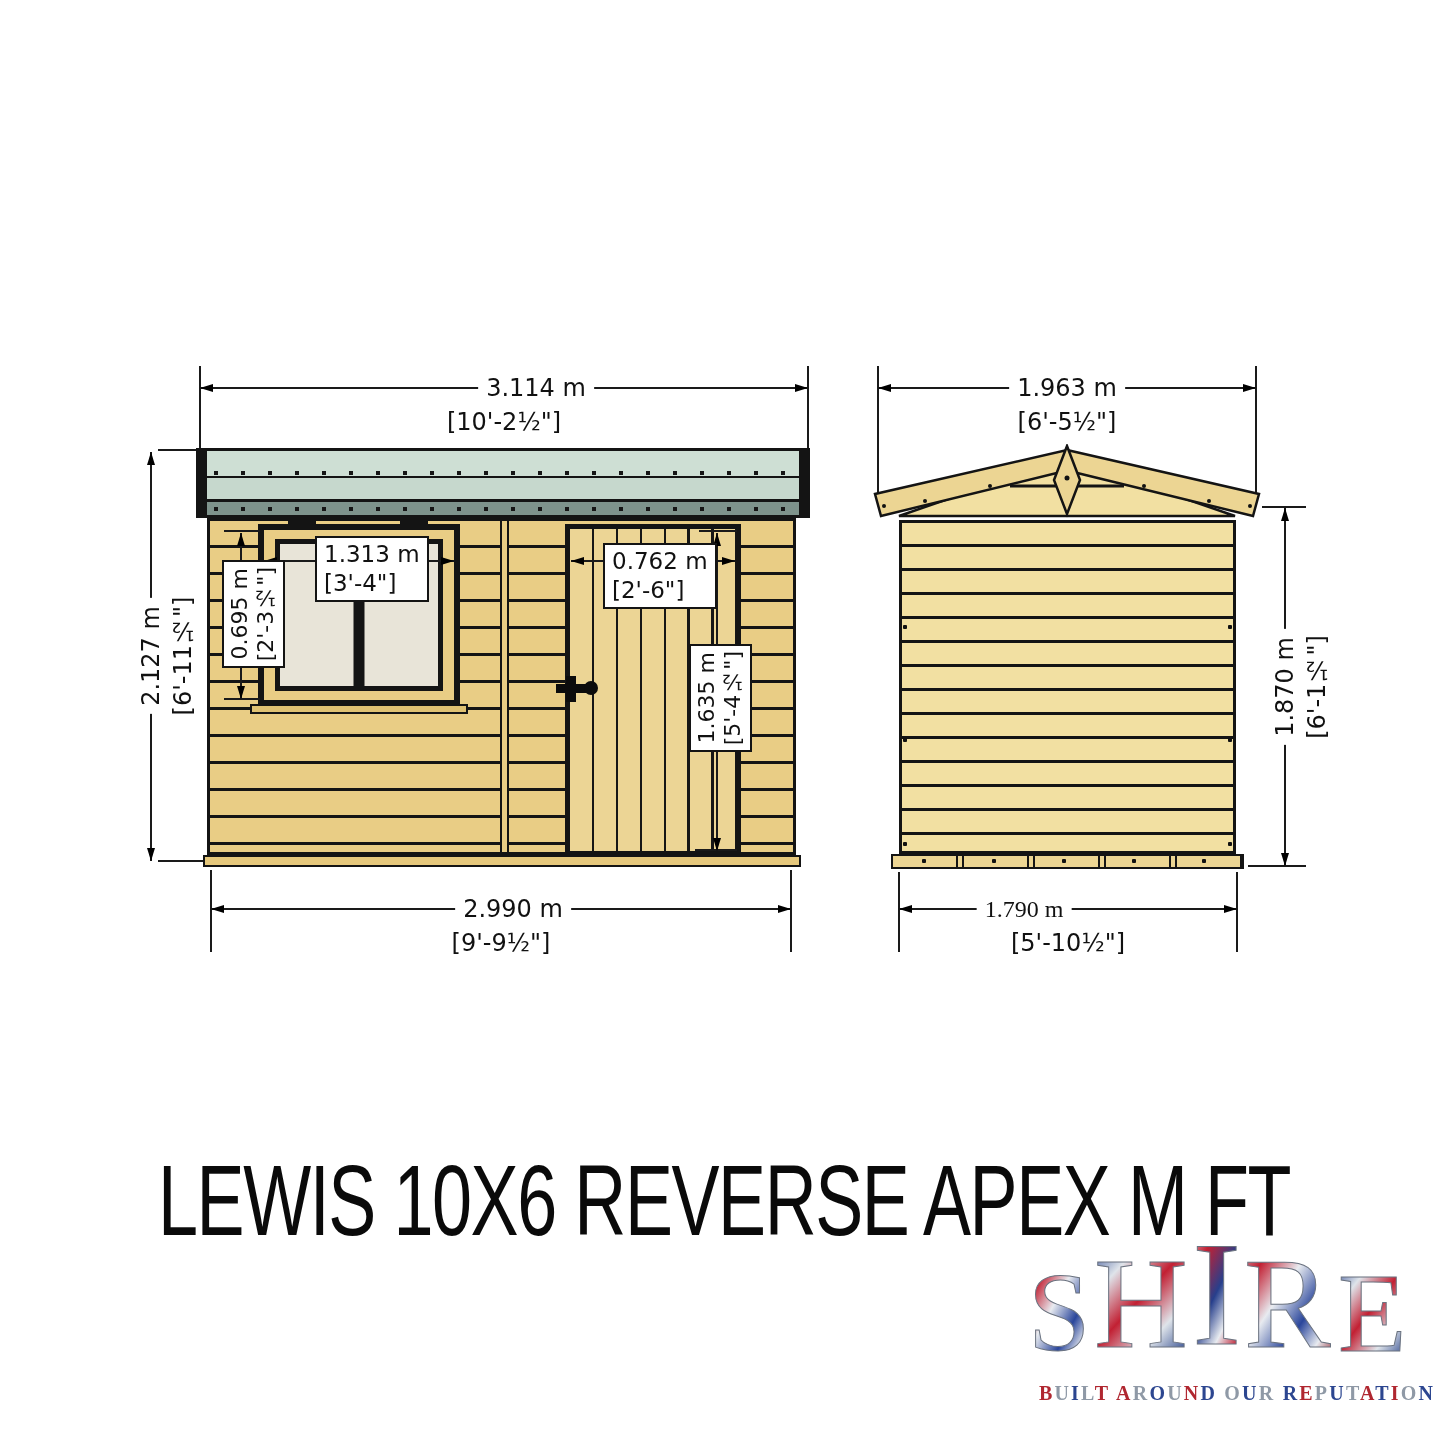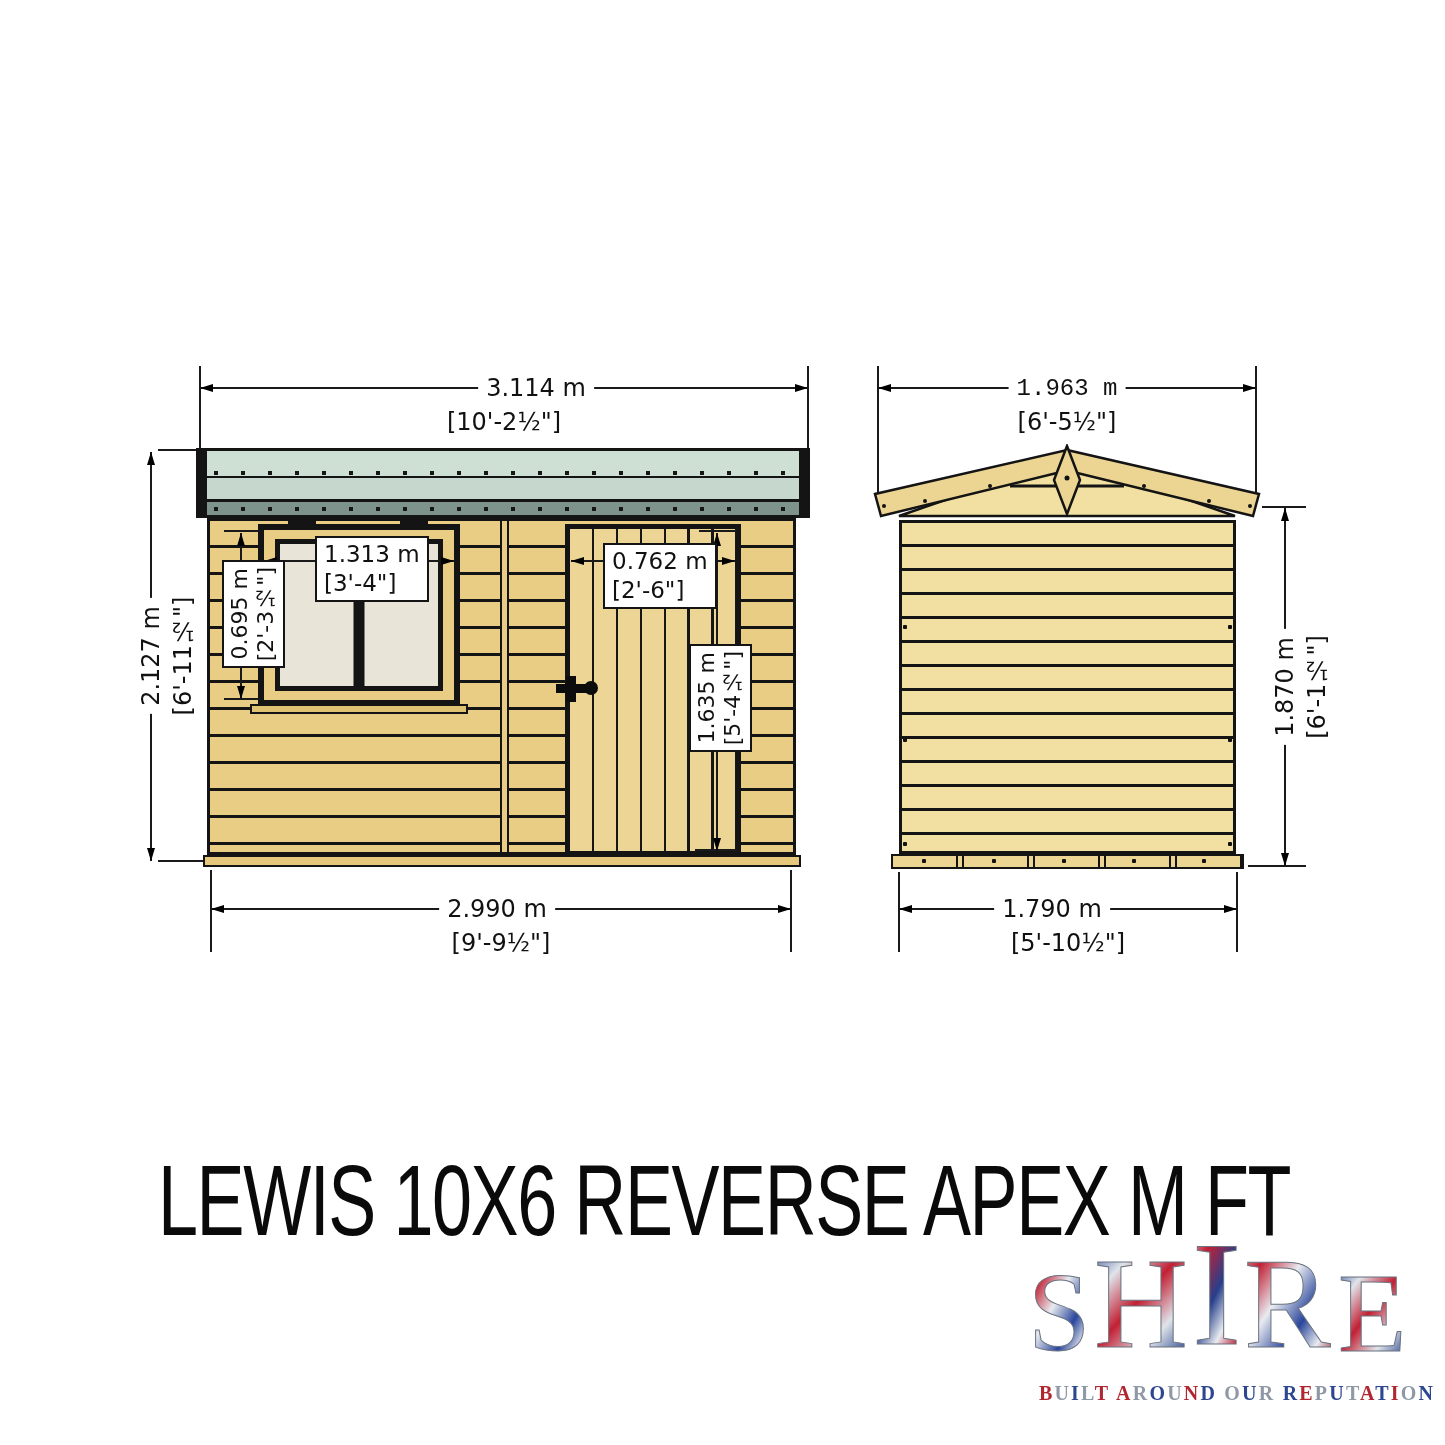--- a/index.html
+++ b/index.html
@@ -139,32 +139,32 @@
       <span class="vt">[5'-4½"]</span>
     </div>
 
     <div class="abs" style="left:203px;top:855px;width:598px;height:12px;background:#e6c87c;box-sizing:border-box;border:2px solid var(--outline);z-index:2;"></div>
 
     <div class="lv" style="left:210px;top:870px;height:82px;"></div>
     <div class="lv" style="left:790px;top:870px;height:82px;"></div>
     <div class="lh" style="left:211px;top:908px;width:580px;"></div>
     <span class="ar l" style="left:211px;top:905px;"></span>
     <span class="ar r" style="left:778px;top:905px;"></span>
-    <div class="htext online" style="left:497px;top:909px;">2.990 m</div>
+    <div class="htext online" style="left:513px;top:909px;">2.990 m</div>
     <div class="htext" style="left:501px;top:943px;">[9'-9½"]</div>
   </section>
 
   <section>
 
     <div class="lv" style="left:877px;top:366px;height:130px;"></div>
     <div class="lv" style="left:1255px;top:366px;height:134px;"></div>
     <div class="lh" style="left:878px;top:387px;width:378px;"></div>
     <span class="ar l" style="left:878px;top:384px;"></span>
     <span class="ar r" style="left:1243px;top:384px;"></span>
-    <div class="htext online" style="left:1067px;top:388px;font-family:Liberation Mono, monospace;">1.963 m</div>
+    <div class="htext online" style="left:1067px;top:388px;">1.963 m</div>
     <div class="htext" style="left:1067px;top:422px;">[6'-5½"]</div>
 
     <svg class="abs" style="left:870px;top:444px;z-index:2;" width="400" height="84" viewBox="0 0 400 84">
       <polygon points="197,14 29,72 365,72" fill="var(--timber-light)" stroke="var(--outline)" stroke-width="2.5"></polygon>
       <line x1="140" y1="42" x2="254" y2="42" stroke="var(--outline)" stroke-width="3"></line>
       <polygon points="197,6 199,26 11,72 5,50" fill="#ecd593" stroke="var(--outline)" stroke-width="2.5"></polygon>
       <polygon points="197,6 389,50 383,72 195,26" fill="#ecd593" stroke="var(--outline)" stroke-width="2.5"></polygon>
       <circle cx="55" cy="57" r="2" fill="#111"></circle>
       <circle cx="120" cy="42" r="2" fill="#111"></circle>
       <circle cx="274" cy="42" r="2" fill="#111"></circle>
@@ -197,21 +197,21 @@
     <span class="ar u" style="left:1281px;top:508px;"></span>
     <span class="ar d" style="left:1281px;top:853px;"></span>
     <div class="vtext online" style="left:1285px;top:687px;">1.870 m</div>
     <div class="vtext" style="left:1317px;top:687px;">[6'-1½"]</div>
 
     <div class="lv" style="left:898px;top:872px;height:80px;"></div>
     <div class="lv" style="left:1236px;top:872px;height:80px;"></div>
     <div class="lh" style="left:899px;top:908px;width:338px;"></div>
     <span class="ar l" style="left:899px;top:905px;"></span>
     <span class="ar r" style="left:1224px;top:905px;"></span>
-    <div class="htext online" style="left:1052px;top:909px;">1.790 m</div>
+    <div class="htext online" style="left:1024px;top:909px;font-family:Liberation Serif, serif;">1.790 m</div>
     <div class="htext" style="left:1068px;top:943px;">[5'-10½"]</div>
   </section>
 
   <div class="title">LEWIS 10X6 REVERSE APEX M FT</div>
 
   <svg class="abs" style="left:1028px;top:1228px;" width="418" height="200" viewBox="0 0 418 200">
     <defs>
       <linearGradient id="gA" x1="0" y1="0" x2="0.9" y2="1">
         <stop offset="0" stop-color="#d8dde4"></stop>
           <stop offset="0.22" stop-color="#c22033"></stop>

